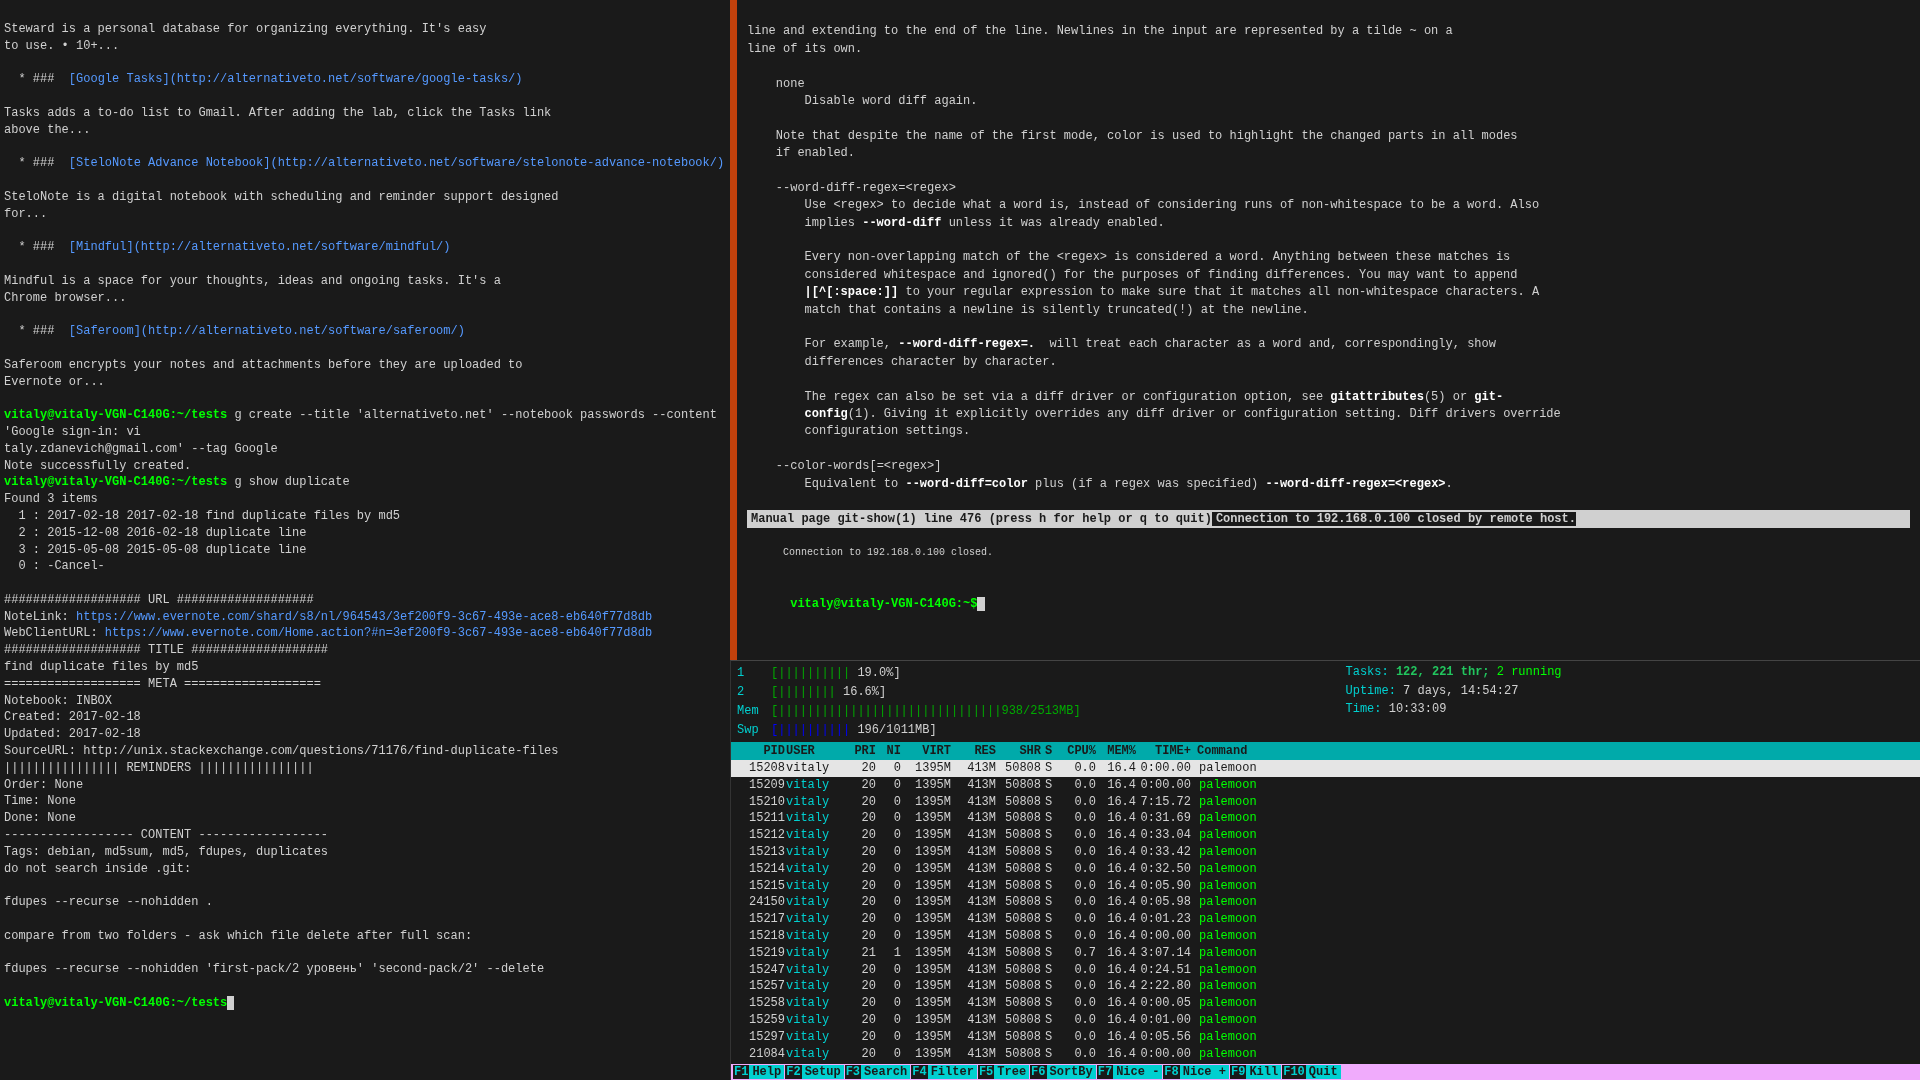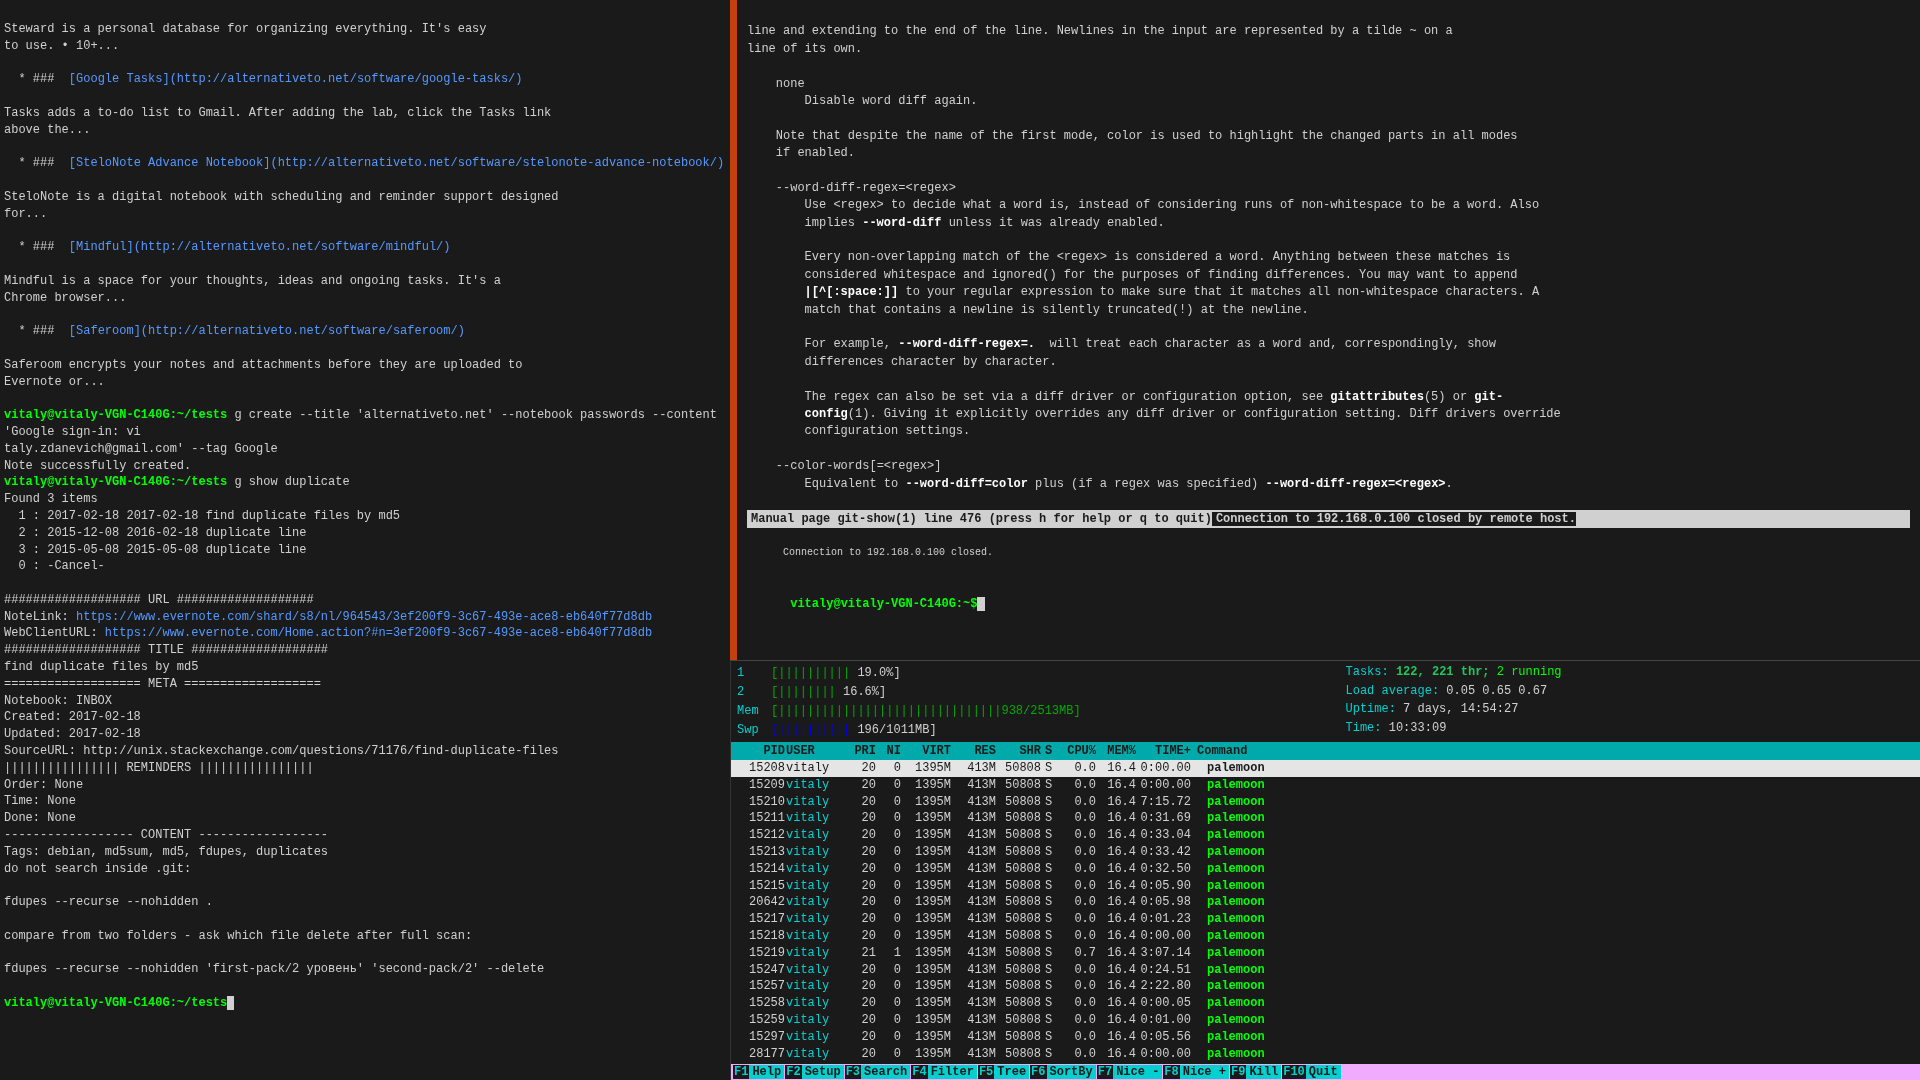--- a/index.html
+++ b/index.html
@@ -185,21 +185,21 @@
     }
 
     .htop-row-fixed.selected {
       background: #e5e5e5;
       color: #1a1a1a;
     }
 
     .htop-row-fixed.selected .col-user { color: #1a1a1a; }
     .htop-row-fixed.selected .col-cmd { color: #1a1a1a; }
     .htop-row-fixed .col-user { color: #00d0d0; }
-    .htop-row-fixed .col-cmd { color: #00ff00; margin-left: 16px; font-weight: bold; }
+    .htop-row-fixed .col-cmd { color: #00ff00; margin-left: 8px; }
 
     #htop-header-row {
       background: #00aaaa;
       color: #1a1a1a;
       display: flex;
       padding: 0px 4px;
       font-size: 12px;
       font-weight: bold;
       font-family: 'Courier New', monospace;
       line-height: 1.5;
@@ -339,23 +339,20 @@
         <div class="htop-bar-container">
           <span class="htop-bar-label" style="color:#00d0d0;">Swp</span>
           <span style="color:#d0d0d0;"><span style="color:#0000ff;">[||||||||||</span><span>      196/1011MB]</span></span>
         </div>
       </div>
       <div id="htop-right-info" style="font-size:12px; line-height:1.55; padding-left:20px;">
         <div>
           <span class="info-cyan">Tasks: </span><span class="info-white">122, 221 thr; </span><span style="color:#00ff00;">2 running</span>
         </div>
         <div>
-          <span class="info-cyan">Load average: </span><span class="info-normal">0.05 0.65 0.67</span>
-        </div>
-        <div>
           <span class="info-cyan">Uptime: </span><span class="info-normal">7 days, 14:54:27</span>
         </div>
         <div>
           <span class="info-cyan">Time: </span><span class="info-normal">10:33:09</span>
         </div>
       </div>
     </div>
 
     <div id="htop-table">
 
@@ -481,21 +478,21 @@
     <span class="col-virt">1395M</span>
     <span class="col-res">413M</span>
     <span class="col-shr">50808</span>
     <span class="col-s">S</span>
     <span class="col-cpu">0.0</span>
     <span class="col-mem">16.4</span>
     <span class="col-time">0:05.90</span>
     <span class="col-cmd">palemoon</span>
   </div>
           <div class="htop-row-fixed">
-    <span class="col-pid">20642</span>
+    <span class="col-pid">24150</span>
     <span class="col-user">vitaly</span>
     <span class="col-pri">20</span>
     <span class="col-ni">0</span>
     <span class="col-virt">1395M</span>
     <span class="col-res">413M</span>
     <span class="col-shr">50808</span>
     <span class="col-s">S</span>
     <span class="col-cpu">0.0</span>
     <span class="col-mem">16.4</span>
     <span class="col-time">0:05.98</span>
@@ -607,21 +604,21 @@
     <span class="col-virt">1395M</span>
     <span class="col-res">413M</span>
     <span class="col-shr">50808</span>
     <span class="col-s">S</span>
     <span class="col-cpu">0.0</span>
     <span class="col-mem">16.4</span>
     <span class="col-time">0:05.56</span>
     <span class="col-cmd">palemoon</span>
   </div>
           <div class="htop-row-fixed">
-    <span class="col-pid">28177</span>
+    <span class="col-pid">21084</span>
     <span class="col-user">vitaly</span>
     <span class="col-pri">20</span>
     <span class="col-ni">0</span>
     <span class="col-virt">1395M</span>
     <span class="col-res">413M</span>
     <span class="col-shr">50808</span>
     <span class="col-s">S</span>
     <span class="col-cpu">0.0</span>
     <span class="col-mem">16.4</span>
     <span class="col-time">0:00.00</span>

